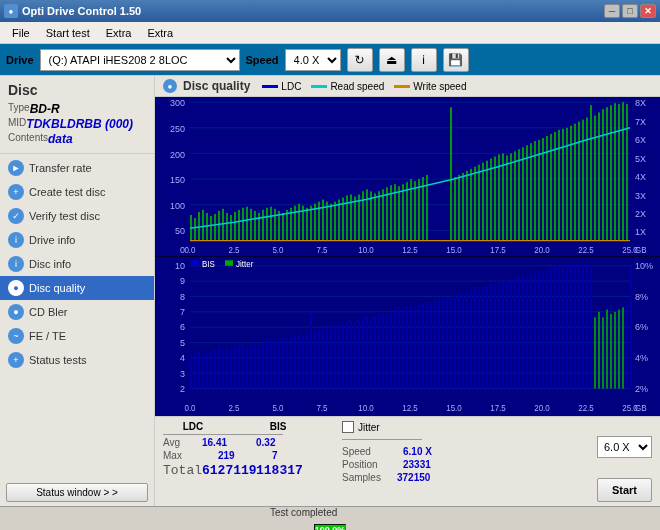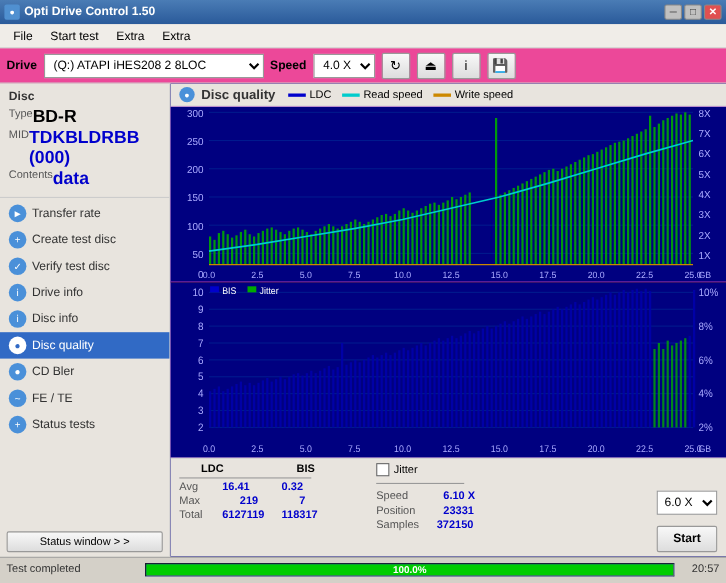--- a/index.html
+++ b/index.html
@@ -11,37 +11,37 @@
     .title-icon { width: 14px; height: 14px; background: #5090d0; border-radius: 2px; display: flex; align-items: center; justify-content: center; font-size: 8px; color: white; }
     .title-controls { display: flex; gap: 2px; }
     .title-btn { width: 16px; height: 14px; background: #c0c0c0; border: 1px solid #888; border-radius: 2px; display: flex; align-items: center; justify-content: center; font-size: 9px; cursor: pointer; color: #333; }
     .title-btn.close { background: #e05050; color: white; }
 
     
     .menu-bar { background: #f0ede8; height: 22px; display: flex; align-items: center; padding: 0 4px; border-bottom: 1px solid #ccc; }
     .menu-item { padding: 2px 8px; cursor: pointer; font-size: 11px; }
 
     
-    .drive-bar { background: #ec4899; height: 32px; display: flex; align-items: center; padding: 2px 6px; border-bottom: 1px solid #ccc; gap: 6px; }
+    .drive-bar { background: #0369a1; height: 32px; display: flex; align-items: center; padding: 2px 6px; border-bottom: 1px solid #ccc; gap: 6px; }
     .drive-label { font-size: 11px; font-weight: bold; }
     .drive-select { height: 22px; font-size: 11px; background: white; border: 1px solid #999; min-width: 200px; padding: 0 4px; }
     .speed-label { font-size: 11px; font-weight: bold; }
     .speed-select { height: 22px; font-size: 11px; background: white; border: 1px solid #999; padding: 0 4px; }
     .drive-btn { width: 26px; height: 24px; background: linear-gradient(to bottom, #f8f8f8, #ddd); border: 1px solid #999; border-radius: 2px; cursor: pointer; display: flex; align-items: center; justify-content: center; font-size: 12px; }
 
     
     .main { display: flex; height: 430px; }
 
     
     .sidebar { width: 155px; background: #e8e4de; border-right: 1px solid #ccc; display: flex; flex-direction: column; flex-shrink: 0; }
     .disc-section { padding: 6px 8px; border-bottom: 1px solid #ccc; }
-    .disc-title { font-size: 11px; font-weight: bold; margin-bottom: 4px; color: #333; }
+    .disc-title { font-size: 14px; font-weight: bold; margin-bottom: 4px; color: #333; }
     .disc-row { display: flex; justify-content: flex-start; margin-bottom: 1px; }
     .disc-key { color: #555; font-size: 10px; }
-    .disc-val { color: #0000cc; font-size: 16px; font-weight: bold; }
+    .disc-val { color: #0000cc; font-size: 12px; font-weight: bold; font-style: italic; }
     .disc-val.black { color: #000; }
 
     .nav-items { padding: 2px 0; flex: 1; }
     .nav-item { display: flex; align-items: center; gap: 5px; padding: 4px 8px; cursor: pointer; font-size: 11px; color: #333; }
     .nav-item.active { background: #316ac5; color: white; }
     .nav-icon { width: 16px; height: 16px; border-radius: 50%; display: flex; align-items: center; justify-content: center; font-size: 9px; flex-shrink: 0; }
     .nav-icon.blue { background: #4a90d9; color: white; }
     .nav-icon.active { background: white; color: #316ac5; }
 
     .status-btn { margin: 4px 6px; padding: 3px 6px; background: linear-gradient(to bottom, #f8f8f8, #ddd); border: 1px solid #999; border-radius: 2px; cursor: pointer; font-size: 10px; text-align: center; }
@@ -49,34 +49,34 @@
     
     .chart-area { flex: 1; background: #000080; display: flex; flex-direction: column; overflow: hidden; }
     .chart-header { background: #e8e4de; padding: 3px 8px; display: flex; align-items: center; gap: 6px; border-bottom: 1px solid #ccc; }
     .chart-title-icon { width: 14px; height: 14px; background: #4a90d9; border-radius: 50%; display: flex; align-items: center; justify-content: center; color: white; font-size: 8px; }
     .chart-title { font-size: 12px; font-weight: bold; color: #333; }
     .legend { display: flex; gap: 10px; margin-left: 6px; }
     .legend-item { display: flex; align-items: center; gap: 3px; font-size: 10px; }
     .legend-color { width: 16px; height: 3px; }
 
     
-    .charts-container { flex: 1; display: flex; flex-direction: column; background: #d946ef; }
+    .charts-container { flex: 1; display: flex; flex-direction: column; background: #a21caf; }
 
     
     .chart-top { flex: 1; position: relative; border-bottom: 1px solid #003; }
     .chart-bottom { flex: 1; position: relative; }
 
     
     .stats-bar { background: #e8e4de; height: 90px; display: flex; padding: 4px 8px; gap: 10px; border-top: 1px solid #ccc; }
     .checkbox { width: 12px; height: 12px; border: 1px solid #666; background: white; }
     .start-btn { width: 55px; height: 24px; background: linear-gradient(to bottom, #f8f8f8, #ddd); border: 1px solid #999; border-radius: 2px; cursor: pointer; font-size: 11px; font-weight: bold; }
-    .speed-dropdown { height: 22px; font-size: 11px; background: white; border: 1px solid #999; padding: 0 2px; width: 55px; margin-bottom: 10px; }
-
-    
-    .status-bar { height: 22px; background: #d4d0c8; border-top: 1px solid #999; display: flex; align-items: center; padding: 0 6px; gap: 6px; }
+    .speed-dropdown { height: 22px; font-size: 11px; background: white; border: 1px solid #999; padding: 0 2px; width: 55px; margin-bottom: 20px; }
+
+    
+    .status-bar { height: 22px; background: #d4d0c8; border-top: 1px solid #999; display: flex; align-items: center; padding: 0 6px; gap: 6px; flex-direction: column; }
     .status-text { font-size: 10px; color: #333; width: 120px; }
     .progress-container { flex: 1; height: 12px; background: #1d4ed8; border: 1px inset #666; }
     .progress-bar { height: 100%; background: #00cc00; display: flex; align-items: center; justify-content: center; }
     .progress-text { font-size: 9px; color: white; font-weight: bold; }
     .time-text { font-size: 10px; color: #333; width: 35px; text-align: right; }
 
     svg.chart-svg { width: 100%; height: 100%; }
   </style>
 </head>
 <body>
@@ -529,21 +529,21 @@
         <div style="display:flex; gap:4px; font-size:10px;">
           <span style="color:#555; width:35px;">Avg</span>
           <span style="color:#0000cc; font-weight:bold; width:50px;">16.41</span>
           <span style="color:#0000cc; font-weight:bold; width:50px;">0.32</span>
         </div>
         <div style="display:flex; gap:4px; font-size:10px;">
           <span style="color:#555; width:35px;">Max</span>
           <span style="color:#0000cc; font-weight:bold; width:50px;margin-left:16px;">219</span>
           <span style="color:#0000cc; font-weight:bold; width:50px;">7</span>
         </div>
-        <div style="display:flex; gap:4px; font-size:10px;">
+        <div style="display:flex; gap:4px; font-size:13px;font-family:Liberation Mono, monospace;">
           <span style="color:#555; width:35px;">Total</span>
           <span style="color:#0000cc; font-weight:bold; width:50px;">6127119</span>
           <span style="color:#0000cc; font-weight:bold; width:50px;">118317</span>
         </div>
       </div>
 
       <div style="display:flex; flex-direction:column; gap:2px; margin-left:10px;">
         <div style="display:flex; align-items:center; gap:4px; font-size:10px; margin-bottom:4px;">
           <div class="checkbox"></div>
           <span>Jitter</span>

